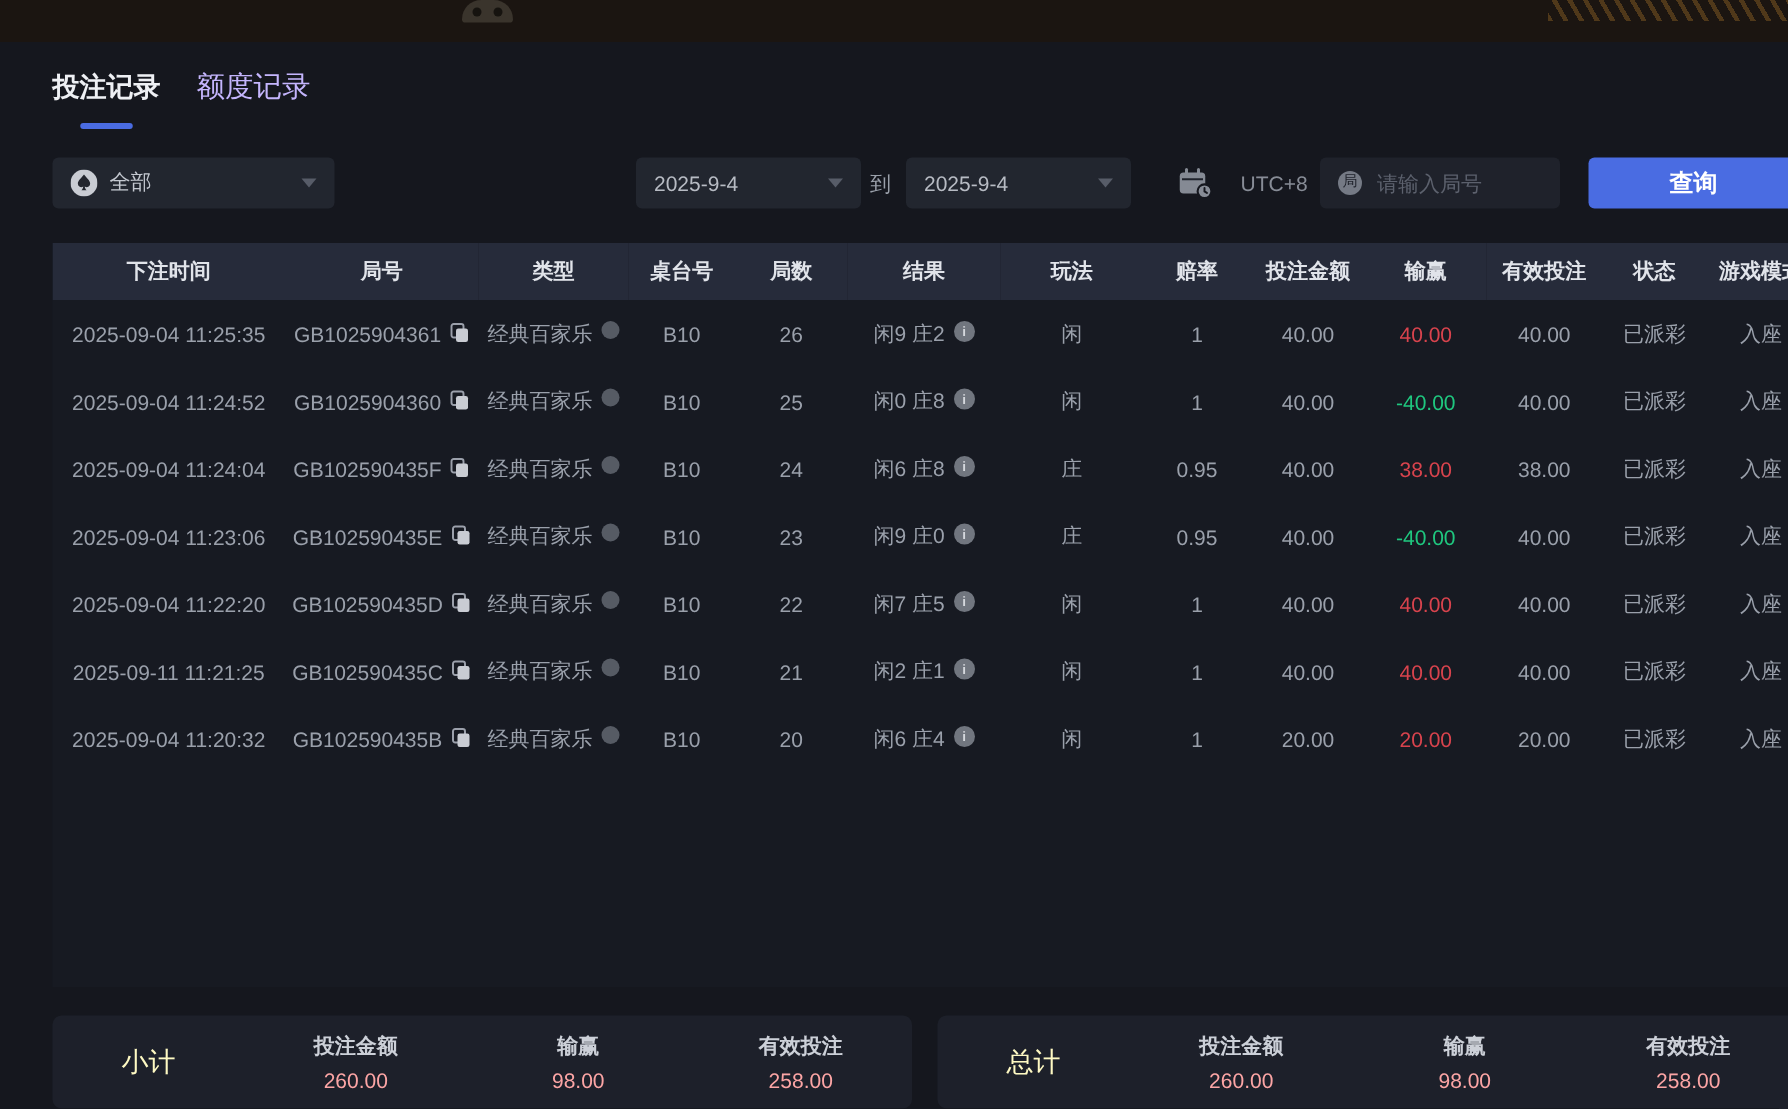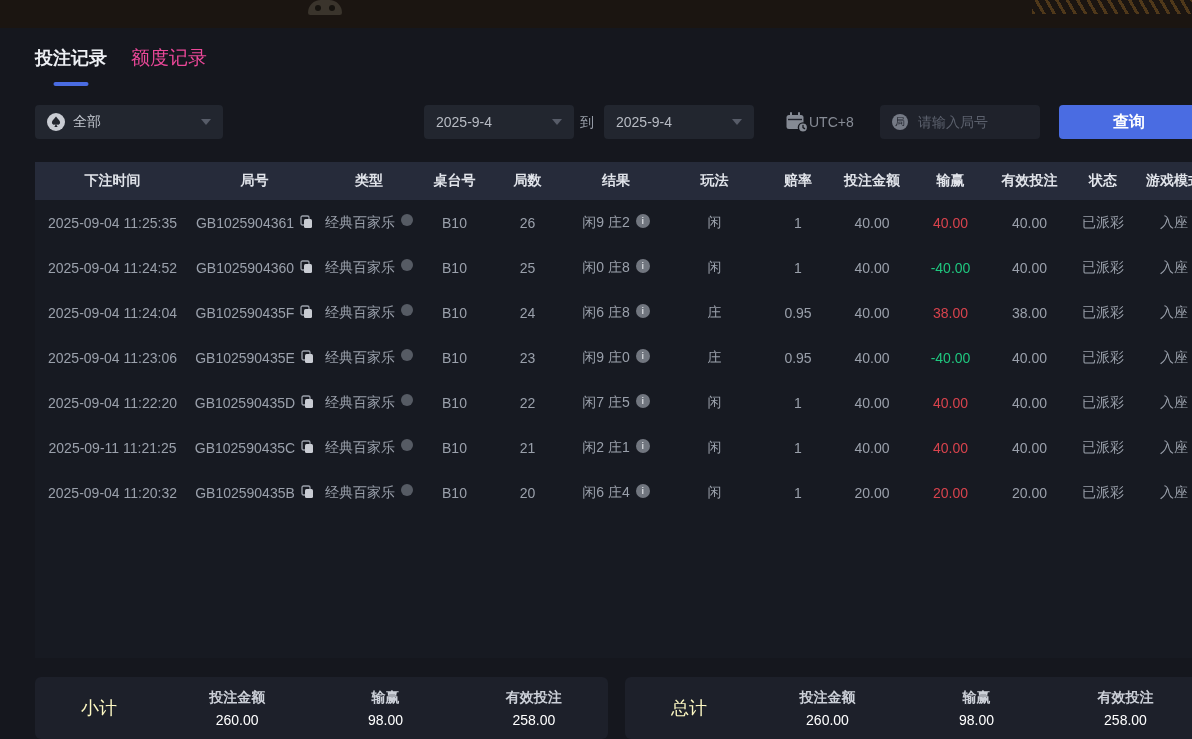--- a/index.html
+++ b/index.html
@@ -11,34 +11,34 @@
   .top-strip{position:absolute;top:0;left:0;width:1192px;height:28px;background:#1b1511;overflow:hidden;}
   .peek{position:absolute;left:308px;top:0;width:34px;height:15px;background:#3a342c;border-radius:17px 17px 3px 3px;}
   .peek i{position:absolute;top:5px;width:6px;height:6px;border-radius:50%;background:#16130f;}
   .peek i.l{left:7px}.peek i.r{right:7px}
   .stripes{position:absolute;right:0;top:0;width:160px;height:14px;opacity:.6;
     background:repeating-linear-gradient(60deg,rgba(186,128,44,.55) 0 3px,rgba(0,0,0,0) 3px 9px);}
   .panel{position:absolute;top:28px;left:0;width:1192px;height:711px;background:#15171e;}
 
   
   .tabs{position:absolute;left:35px;top:17px;display:flex;align-items:baseline;gap:24px;}
-  .tab{font-size:19px;color:#ec4899;cursor:pointer;position:relative;}
+  .tab{font-size:19px;color:#c4b5fd;cursor:pointer;position:relative;}
   .tab.active{font-size:18px;color:#eef0f4;font-weight:bold;}
   .tab .underline{position:absolute;left:50%;transform:translateX(-50%);bottom:-16px;width:35px;height:4px;border-radius:2px;background:var(--accent,#3e6ae8);}
 
   
   .filters{position:absolute;left:0;top:77px;height:34px;width:1192px;}
   .dd,.inp{position:absolute;top:0;height:34px;background:#22262f;border-radius:4px;display:flex;align-items:center;padding:0 12px;box-sizing:border-box;font-size:14px;color:#c3c7cf;}
   .dd{cursor:pointer;align-items:center;}
   .dd1{left:35px;width:188px;}
   .dd2{left:248px;width:150px;}
   .dd3{left:424px;width:150px;color:#b7bbc3;}
   .to-label{position:absolute;left:580px;top:0;line-height:34px;font-size:14px;color:#9aa0aa;}
   .dd4{left:604px;width:150px;color:#b7bbc3;}
-  .tz{position:absolute;left:785px;top:0;height:34px;display:flex;align-items:center;gap:0;color:#878c96;font-size:14px;}
+  .tz{position:absolute;left:785px;top:0;height:34px;display:flex;align-items:center;gap:18px;color:#878c96;font-size:14px;}
   .inp{left:880px;width:160px;background:#1f222b;gap:8px;}
   .inp input{background:transparent;border:none;outline:none;color:#c3c7cf;font-size:14px;width:100%;font-family:inherit;}
   .inp input::placeholder{color:#5c616d;}
   .btn{position:absolute;left:1059px;top:0;width:140px;height:34px;background:var(--accent,#4a6ce2);border:none;border-radius:4px;color:#fff;font-size:16px;font-weight:bold;cursor:pointer;font-family:inherit;}
   .caret{margin-left:auto;width:0;height:0;border-left:5px solid transparent;border-right:5px solid transparent;border-top:6px solid #575c68;}
   .icon-gap{margin-right:8px;display:inline-flex;flex:none;}
   .circle-char{width:16px;height:16px;border-radius:50%;background:#757a85;color:#1f222b;font-size:10px;line-height:16px;text-align:center;flex:none;}
 
   
   .table-wrap{position:absolute;left:35px;top:134px;width:1157px;height:496px;background:#171a22;overflow:hidden;}
@@ -52,21 +52,21 @@
   .type-dot{width:12px;height:12px;border-radius:50%;background:#666b76;opacity:.8;flex:none;}
   .info-ic{width:14px;height:14px;border-radius:50%;background:#71767f;color:#d5d8dd;font-size:9px;font-weight:bold;line-height:14px;text-align:center;flex:none;cursor:pointer;font-style:normal;}
 
   
   .summary{position:absolute;top:649px;height:62px;background:#1d202a;border-radius:6px;display:flex;align-items:center;}
   .sum-left{left:35px;width:573px;}
   .sum-right{left:625px;width:575px;}
   .sum-label{width:128px;text-align:center;font-size:18px;color:#fef9c3;}
   .sum-group{flex:1;text-align:center;}
   .sum-h{font-size:14px;font-weight:bold;color:#ccd0d8;margin-bottom:5px;}
-  .sum-v{font-size:14px;color:#ffffff;}
+  .sum-v{font-size:14px;color:#fca5a5;}
 </style>
 </head>
 <body>
 
 <div class="top-strip">
   <div class="peek">
       <i class="l"></i>
       <i class="r"></i>
     </div>
   <div class="stripes"></div>

